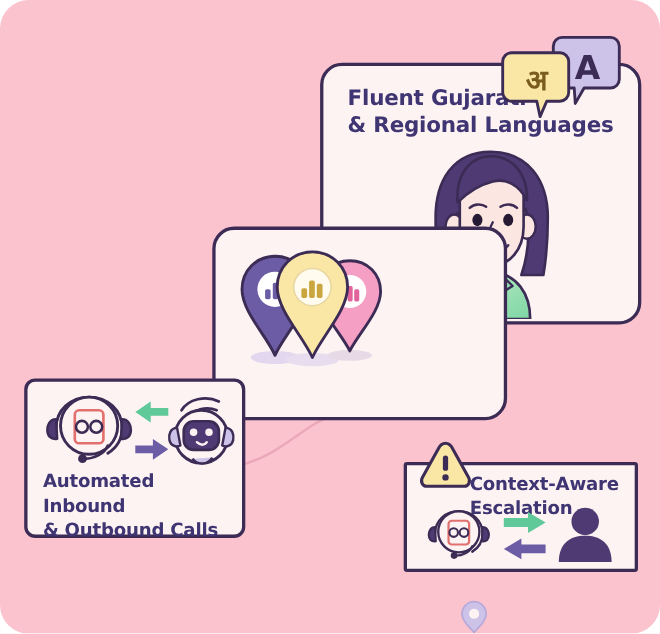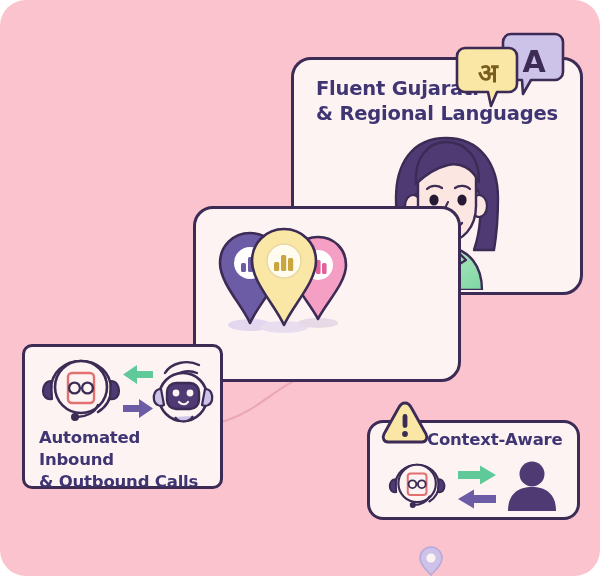--- a/index.html
+++ b/index.html
@@ -15,21 +15,21 @@
   
   .card{position:absolute;background:#FDF3F2;border:3px solid #3B2B55;border-radius:18px;}
 
   
   #card-languages{left:291px;top:57px;width:286px;height:232px;border-radius:20px;}
   
   #card-accents{left:193px;top:206px;width:262px;height:170px;border-radius:20px;}
   
   #card-calls{left:22px;top:344px;width:195px;height:139px;border-radius:10px;}
   
-  #card-escalation{left:367px;top:420px;width:207px;height:94px;border-radius:16px;}
+  #card-escalation{left:367px;top:420px;width:207px;height:94px;border-radius:3px;}
 
   .card-title{position:absolute;color:#3F3573;font-weight:700;letter-spacing:-.2px;}
 
   
   #languages-title{left:22px;top:16px;font-size:19.5px;line-height:25px;}
   #woman-wrap{position:absolute;left:62px;top:72px;width:180px;height:158px;overflow:hidden;}
   #bubbles{position:absolute;left:455px;top:30px;width:110px;height:85px;}
 
   
   #pins-wrap{position:absolute;left:16px;top:18px;width:142px;height:110px;}
@@ -213,20 +213,21 @@
   <div class="card" id="card-escalation">
 
     <svg id="warning-icon" viewBox="0 0 52 46">
       <path d="M26 4 C 29 4, 31 6, 32.5 9 L 47 35 C 49 39, 47 43, 43 43 L 9 43 C 5 43, 3 39, 5 35 L 19.5 9 C 21 6, 23 4, 26 4 Z" fill="#FAE7A6" stroke="#3B2B55" stroke-width="2.8" stroke-linejoin="round"></path>
       <rect x="23.6" y="15" width="4.8" height="14" rx="2.4" fill="#3B2B55"></rect>
       <circle cx="26" cy="35" r="2.9" fill="#3B2B55"></circle>
     </svg>
 
     <div class="card-title" id="escalation-title">
       <div>Context-Aware</div>
+      <div>Escalation</div>
     </div>
 
     <div id="escalation-icons">
       <svg viewBox="0 0 180 52" width="180" height="52">
 
         <g transform="scale(0.72) translate(2,2)">
           <path d="M14 34 C 14 18, 27 6, 44 6 C 61 6, 74 18, 74 34 C 74 44, 69 52, 61 57" fill="#FDF3F2" stroke="#3B2B55" stroke-width="3" stroke-linecap="round"></path>
           <circle cx="44" cy="32" r="26" fill="#FDF3F2" stroke="#3B2B55" stroke-width="3"></circle>
           <path d="M14 26 C 8 26, 6 32, 6 36 C 6 41, 9 45, 15 44 Z" fill="#4F3A73" stroke="#3B2B55" stroke-width="2.6" stroke-linejoin="round"></path>
           <path d="M74 26 C 80 26, 82 32, 82 36 C 82 41, 79 45, 73 44 Z" fill="#4F3A73" stroke="#3B2B55" stroke-width="2.6" stroke-linejoin="round"></path>

